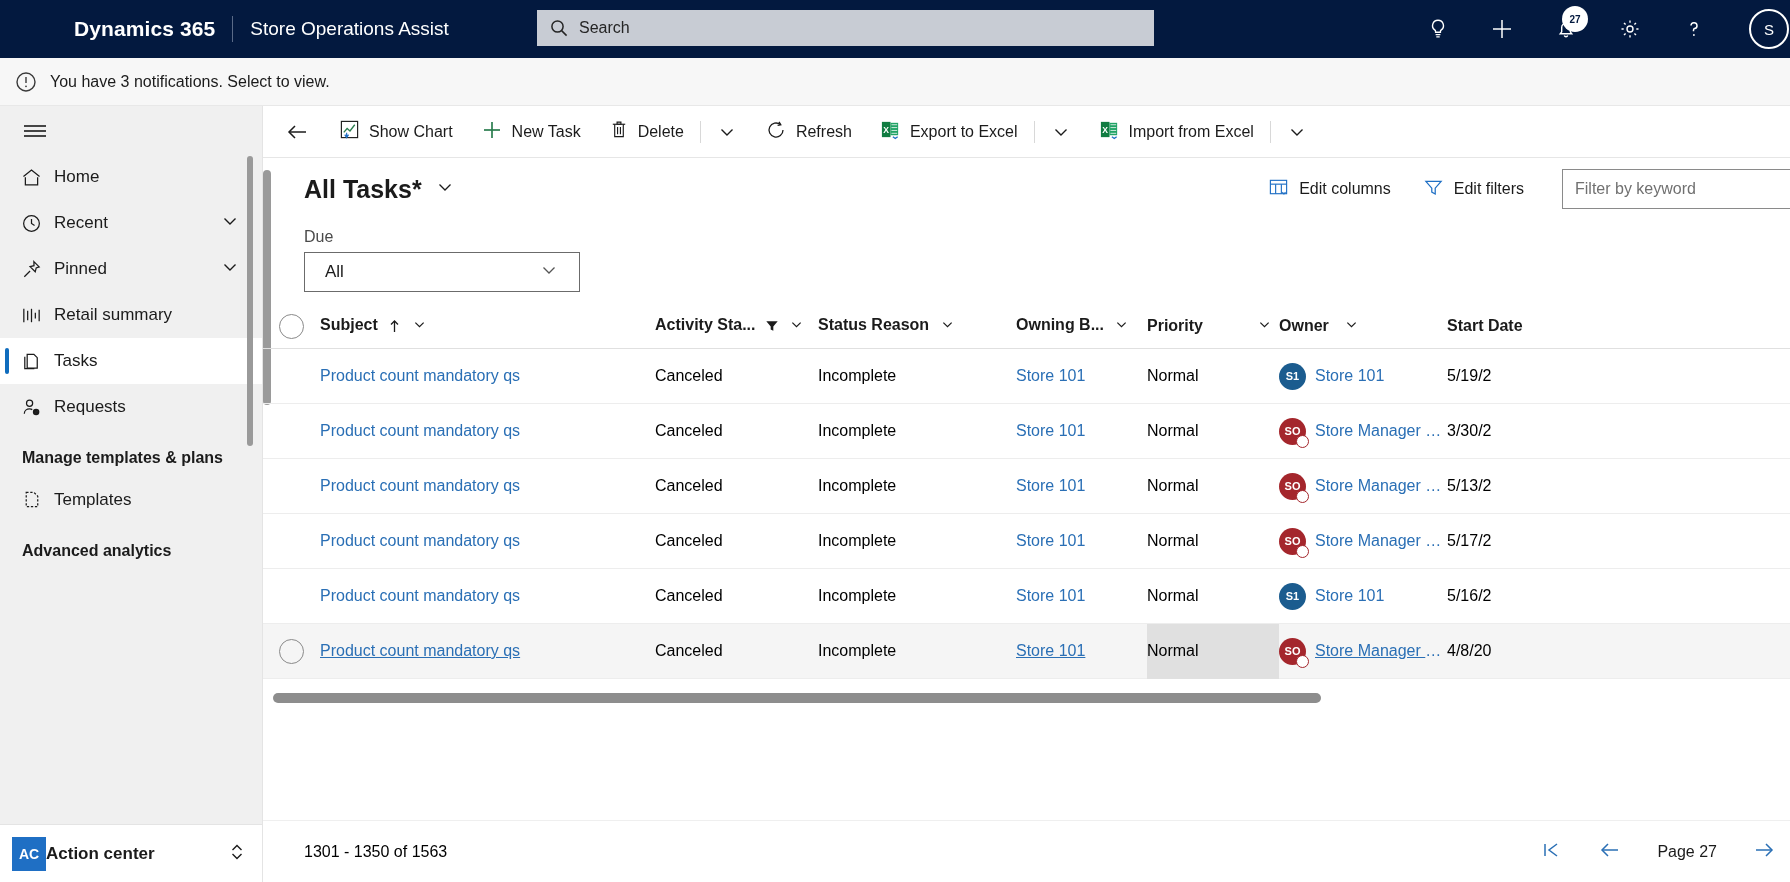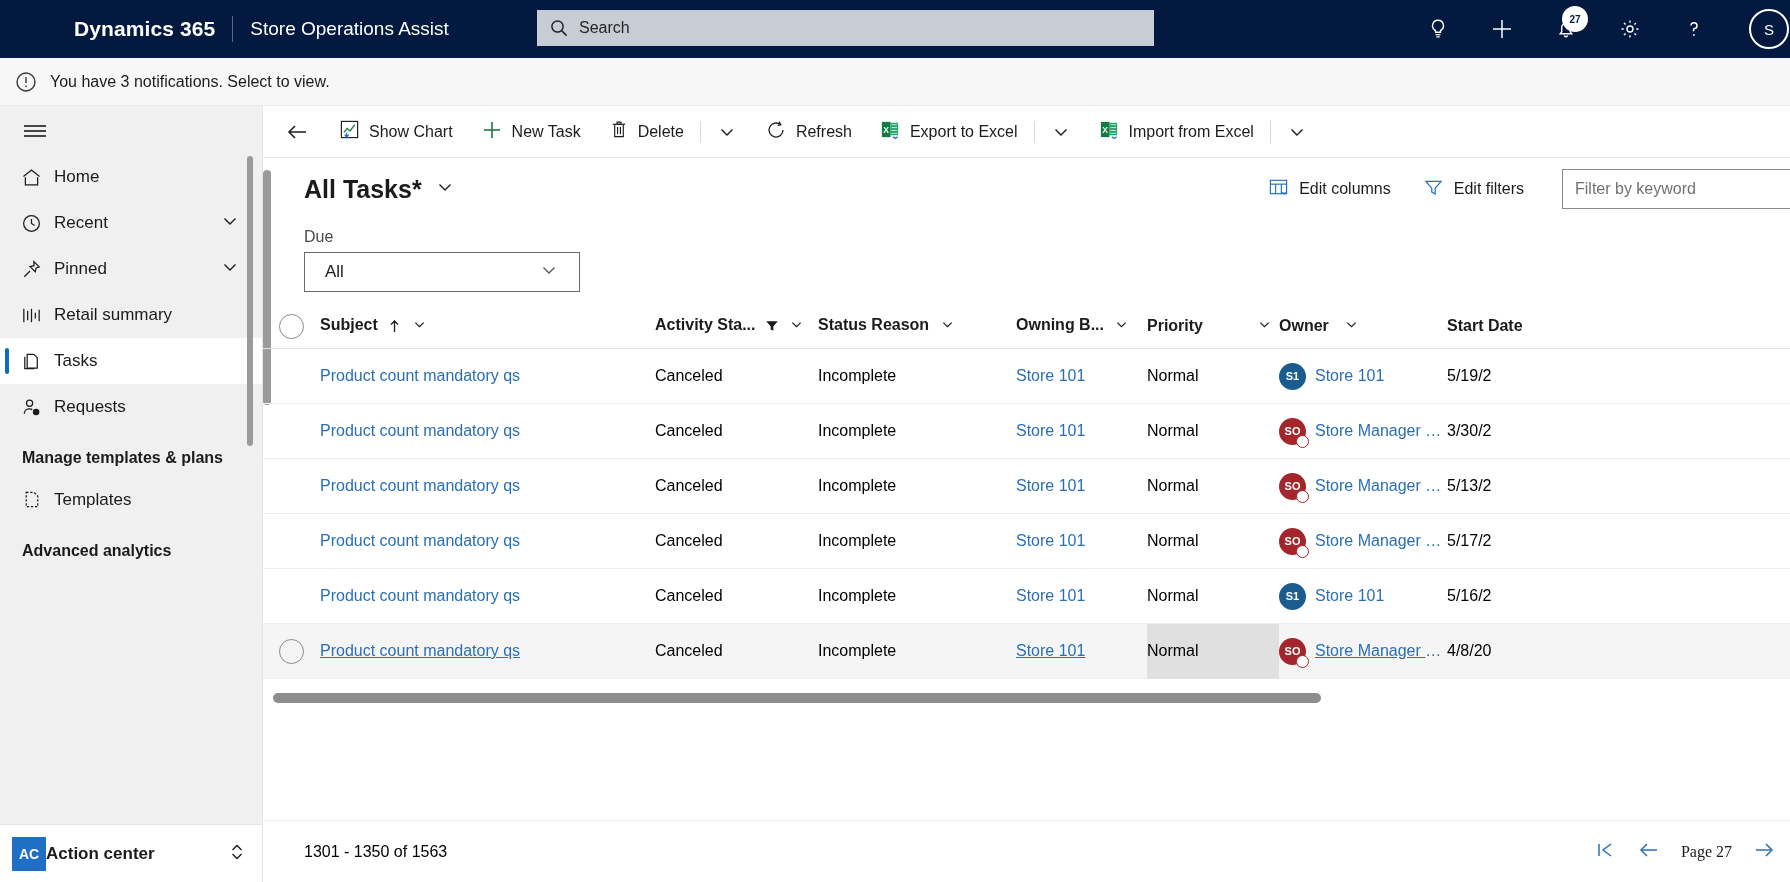--- a/index.html
+++ b/index.html
@@ -202,23 +202,22 @@
   .hscroll-thumb {
     width: 1048px; height: 10px; background: #8d8d8d; border-radius: 5px;
   }
 
   .footer {
     position: absolute; left: 0; right: 0; bottom: 0; height: 62px;
     display: flex; align-items: center; padding: 0 14px 0 41px;
     background: #fff; border-top: 1px solid #efefef; font-size: 16px;
   }
   .footer-right {
-    margin-left: auto; display: flex; align-items: center; gap: 20px;
+    margin-left: auto; display: flex; align-items: center; gap: 35px;
     color: #2a6fb5;
-    font-family: Liberation Serif, serif;
   }
   .footer-right .pg { color: #1b1b1b; }
   .vscroll-main {
     position: absolute; left: 0px; top: 64px; width: 8px; height: 235px;
     background: #9a9a9a; border-radius: 4px;
   }
 </style>
 </head>
 <body>
 

